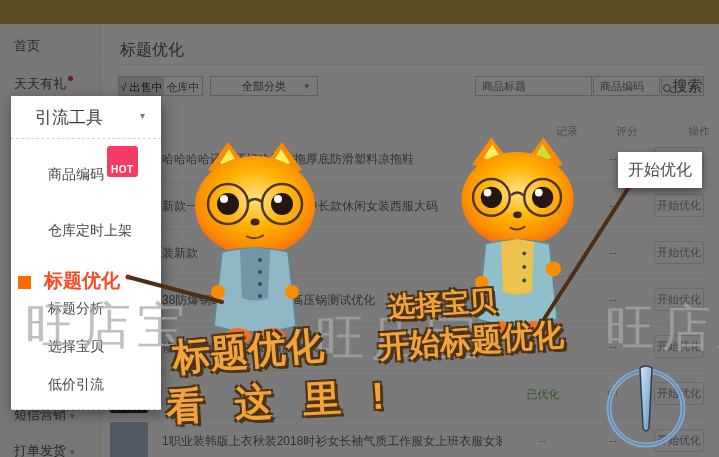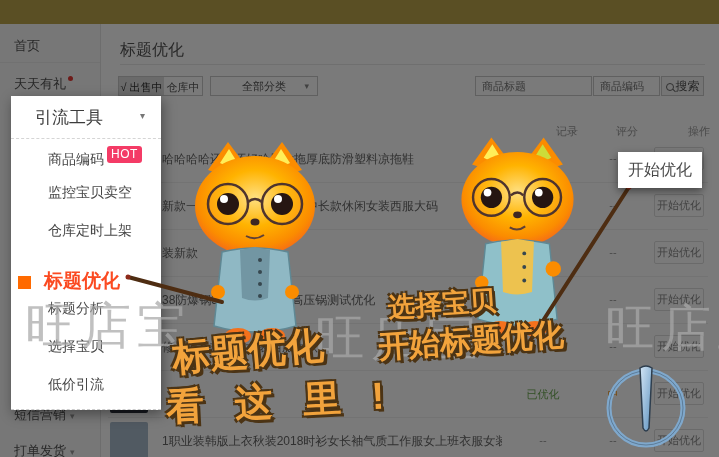--- a/index.html
+++ b/index.html
@@ -22,21 +22,21 @@
   .tab-sell{left:118px;width:47px;background:#ddd;color:#333;}
   .tab-wh{left:164px;width:39px;background:#fff;color:#555;border-left:none;}
   .dropdown{left:210px;top:76px;width:108px;height:20px;border:1px solid #c9c9c9;box-sizing:border-box;background:#fff;
             font-size:11px;color:#555;line-height:18px;text-align:center;cursor:pointer;}
   .dropdown .caret{position:absolute;right:8px;top:0;color:#888;font-size:9px;}
   .flt-input{position:absolute;top:76px;height:20px;border:1px solid #c9c9c9;box-sizing:border-box;background:#fff;
              font-size:11px;color:#444;padding:0 6px;font-family:inherit;}
   .in-title{left:475px;width:117px;}
   .in-code{left:593px;width:67px;}
   .search-btn{left:661px;top:76px;width:43px;height:20px;border:1px solid #c9c9c9;box-sizing:border-box;background:#f5f5f5;
-              font-size:12px;color:#555;line-height:18px;text-align:center;cursor:pointer;}
+              font-size:15px;color:#555;line-height:18px;text-align:center;cursor:pointer;}
   .mag{display:inline-block;width:6px;height:6px;border:1.3px solid #666;border-radius:50%;position:relative;margin-right:2px;vertical-align:-1px;}
   .mag::after{content:"";position:absolute;width:4px;height:1.3px;background:#666;transform:rotate(45deg);right:-3px;bottom:-1px;}
 
   .thead{left:108px;top:112px;width:600px;height:22px;font-size:11px;color:#999;}
   .th{position:absolute;top:12px;text-align:right;}
   .th-rec{left:400px;width:70px;} .th-score{left:480px;width:50px;} .th-op{left:540px;width:62px;}
   .rows{left:108px;top:135px;width:600px;height:322px;}
   .trow{position:absolute;left:0;width:600px;height:47px;border-bottom:1px solid #f1f1f1;}
   .thumb{position:absolute;left:2px;top:5px;width:38px;height:38px;background:#e3e3e3;border-radius:2px;}
   .rtitle{position:absolute;left:54px;top:16px;width:340px;font-size:12px;color:#666;white-space:nowrap;overflow:hidden;}
@@ -52,22 +52,22 @@
   .popup{left:11px;top:96px;width:150px;height:313px;background:#fff;z-index:20;
          box-shadow:2px 4px 12px rgba(0,0,0,.4);border-bottom:1px dashed #ccc;}
   .pp-title{position:absolute;left:24px;top:10px;font-size:17px;color:#3c3c3c;cursor:pointer;}
   .pp-caret{position:absolute;right:16px;top:14px;font-size:10px;color:#777;}
   .pp-sep{position:absolute;left:0;top:42px;width:150px;border-top:1px dashed #d5d5d5;}
   .pp-item{position:absolute;left:37px;font-size:14px;color:#474747;white-space:nowrap;cursor:pointer;}
   .pp-0{top:50px;} .pp-1{top:88px;} .pp-2{top:126px;}
   .pp-active{top:172px;left:33px;font-size:19px;color:#fb4a21;font-weight:bold;}
   .pp-bullet{position:absolute;left:7px;top:180px;width:13px;height:13px;background:#ff6a00;}
   .pp-4{top:204px;} .pp-5{top:242px;} .pp-6{top:280px;}
-  .hot{display:inline-block;margin-left:3px;background:#f43b66;color:#fff;font-size:12px;font-weight:normal;
-       padding:1px 4px 2px;border-radius:3px;vertical-align:6px;letter-spacing:.5px;}
+  .hot{display:inline-block;margin-left:3px;background:#f43b66;color:#fff;font-size:10px;font-weight:bold;
+       padding:18px 4px 2px;border-radius:3px;vertical-align:6px;letter-spacing:.5px;}
 
   
   .wm{z-index:30;font-size:50px;letter-spacing:6px;color:rgba(168,168,168,0.72);white-space:nowrap;pointer-events:none;}
   .wm1{left:25px;top:293px;} .wm2{left:315px;top:305px;} .wm3{left:605px;top:295px;}
 
   .fox{z-index:35;pointer-events:none;}
   .sticks{left:0;top:0;z-index:36;pointer-events:none;}
 
   .hw{z-index:45;font-weight:bold;color:#f2a33c;pointer-events:none;white-space:nowrap;
       text-shadow:-2px -2px 0 #4c3415,2px -2px 0 #4c3415,-2px 2px 0 #4c3415,2px 2px 0 #4c3415,3px 3px 0 #4c3415;}
@@ -173,21 +173,20 @@
     </div>
   </div>
 
   <div class="abs dim"></div>
 
   <div class="abs popup">
     <div class="pp-title">引流工具</div>
     <div class="pp-caret">▾</div>
     <div class="pp-sep"></div>
     <div class="pp-item pp-0"><span>商品编码</span><span class="hot">HOT</span></div>
-    <div class="pp-item pp-1">监控宝贝卖空</div>
     <div class="pp-item pp-2">仓库定时上架</div>
     <div class="pp-bullet"></div>
     <div class="pp-item pp-active">标题优化</div>
     <div class="pp-item pp-4">标题分析</div>
     <div class="pp-item pp-5">选择宝贝</div>
     <div class="pp-item pp-6">低价引流</div>
   </div>
 
   <div class="abs wm wm1">旺店宝</div>
   <div class="abs wm wm2">旺店宝</div>

